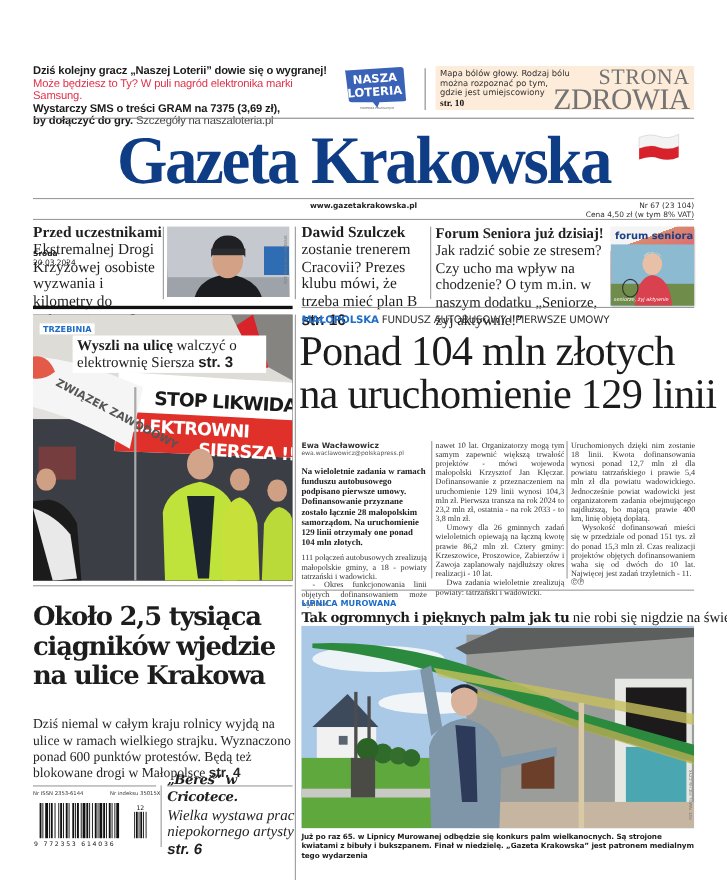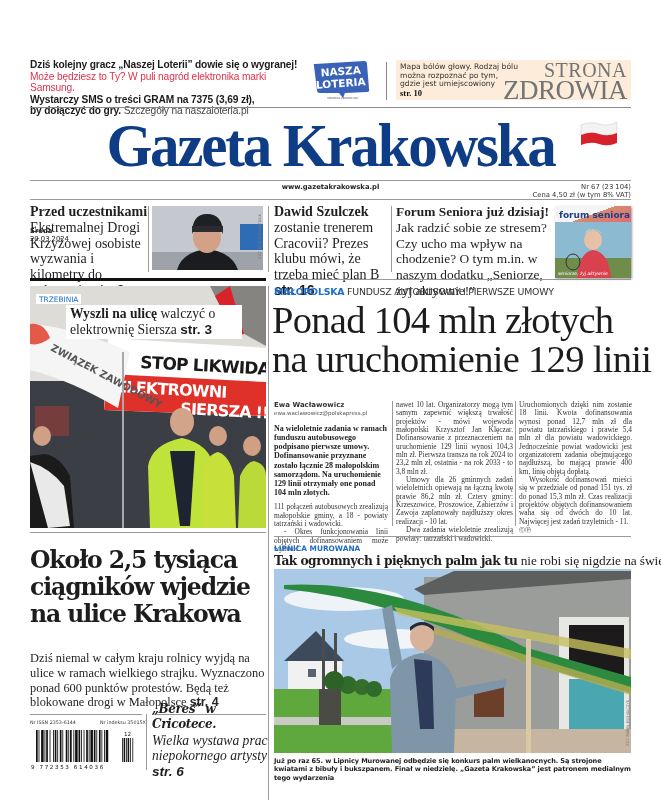--- a/index.html
+++ b/index.html
@@ -39,21 +39,21 @@
   #teaser-1 { left: 30px; top: 204px; width: 118px; }
   #teaser-1-photo { left: 152px; top: 206px; width: 111px; height: 64px; overflow: hidden; background: linear-gradient(180deg,#c9ccd2 0%,#b9bdc4 55%,#2b2e33 100%); }
   #teaser-2 { left: 274px; top: 204px; width: 118px; }
   #teaser-3 { left: 396px; top: 204px; width: 155px; font-size: 13.4px; }
   #teaser-3-cover { left: 555px; top: 206px; width: 76px; height: 72px; overflow: hidden; background: linear-gradient(160deg,#f4f4f4 0 22%,#d78b6f 22%,#e36a73 45%,#7ab2c8 70%,#7a9a5a 100%); box-shadow: 1px 1px 2px rgba(0,0,0,0.4); }
 
   .vsep { position: absolute; width: 1px; background: #9a9a9a; }
 
   
   #protest-photo { left: 30px; top: 286px; width: 236px; height: 242px; overflow: hidden; background: #3c3a38; }
-  #protest-tag { left: 6px; top: 8px; background: #fff; padding: 1px 3px 0 3px; font-family: "DejaVu Sans", sans-serif; font-weight: normal; font-size: 7.4px; color: #1e6dc8; }
+  #protest-tag { left: 6px; top: 8px; background: #fff; padding: 1px 3px 0 3px; font-family: "DejaVu Sans", sans-serif; font-weight: bold; font-size: 7.4px; color: #1e6dc8; }
   #protest-headline { left: 6px; top: 19px; background: #fff; padding: 1px 4px 2px 4px; font-family: "Liberation Serif", serif; font-size: 13.6px; line-height: 15.5px; color: #1d1d1d; width: 176px; margin-left: 30px; }
   #protest-headline b { font-weight: bold; }
   #protest-headline .pg { font-family: "Liberation Sans", sans-serif; font-weight: bold; }
 
   
   #main-kicker { left: 274px; top: 286px; font-family: "DejaVu Sans", sans-serif; font-size: 9.4px; letter-spacing: -0.2px; color: #333; }
   #main-kicker .region { color: #1e6dc8; font-weight: bold; }
   #main-headline { left: 272px; top: 301px; width: 385px; font-family: "Liberation Serif", serif; font-size: 38.5px; line-height: 39px; letter-spacing: -0.7px; color: #1c1c1c; }
   .col { position: absolute; font-family: "Liberation Serif", serif; font-size: 7.4px; line-height: 8.35px; color: #333; text-align: justify; }
   #col-1 { left: 274px; top: 401px; width: 114px; }

